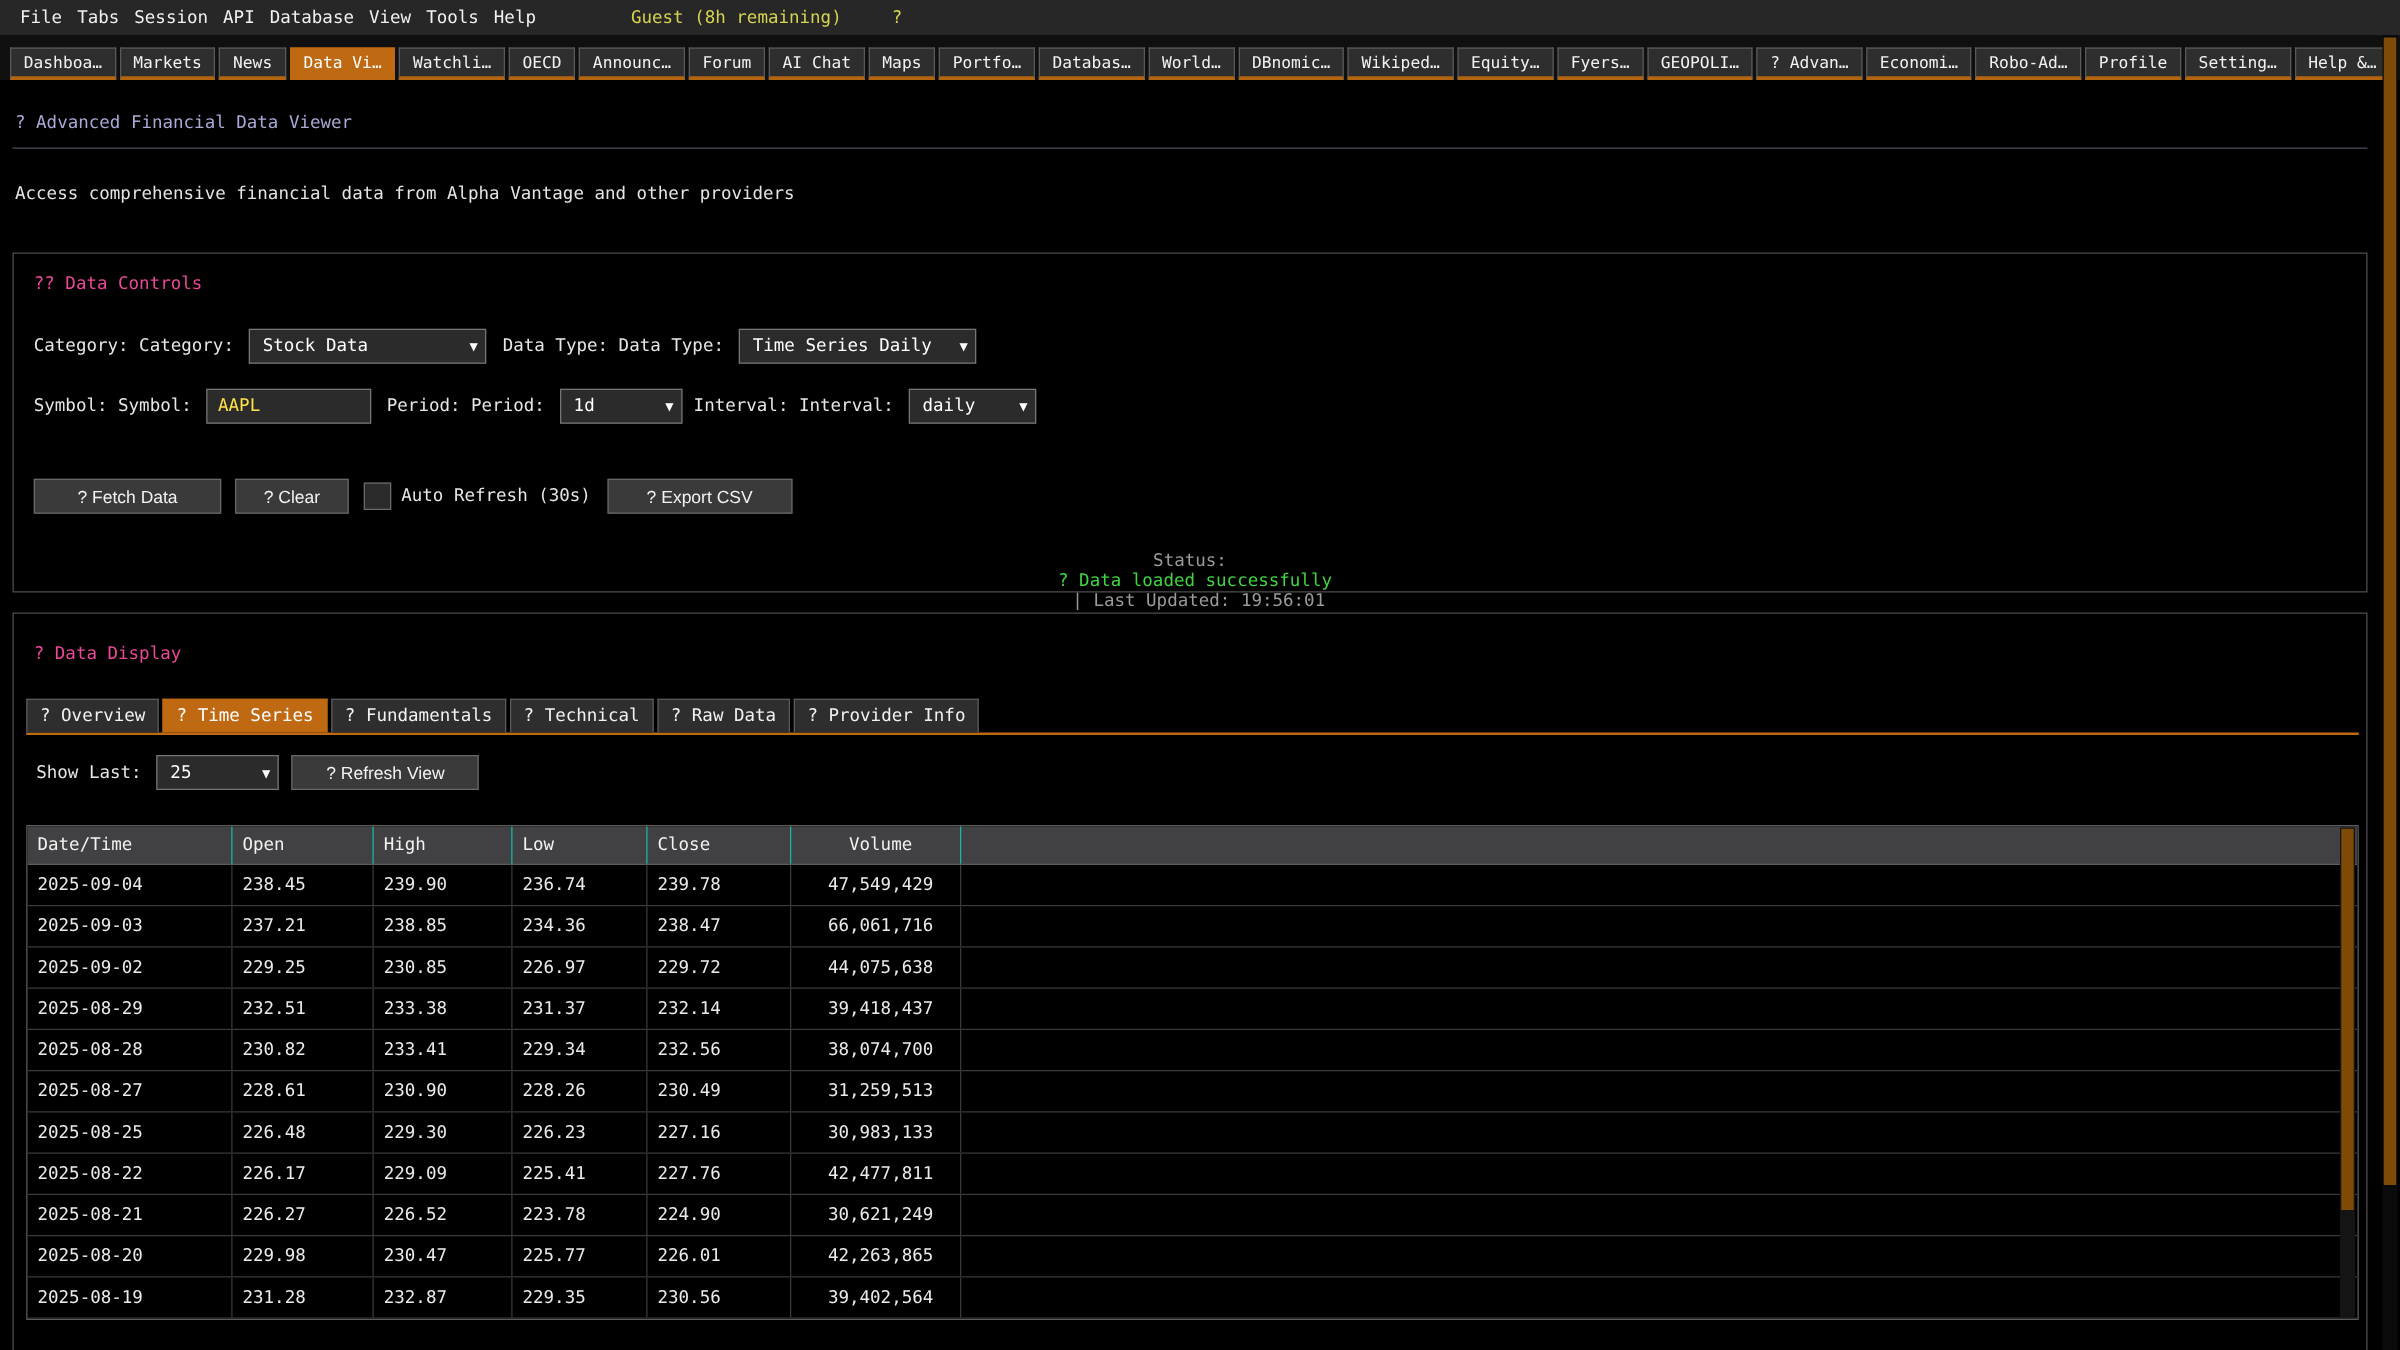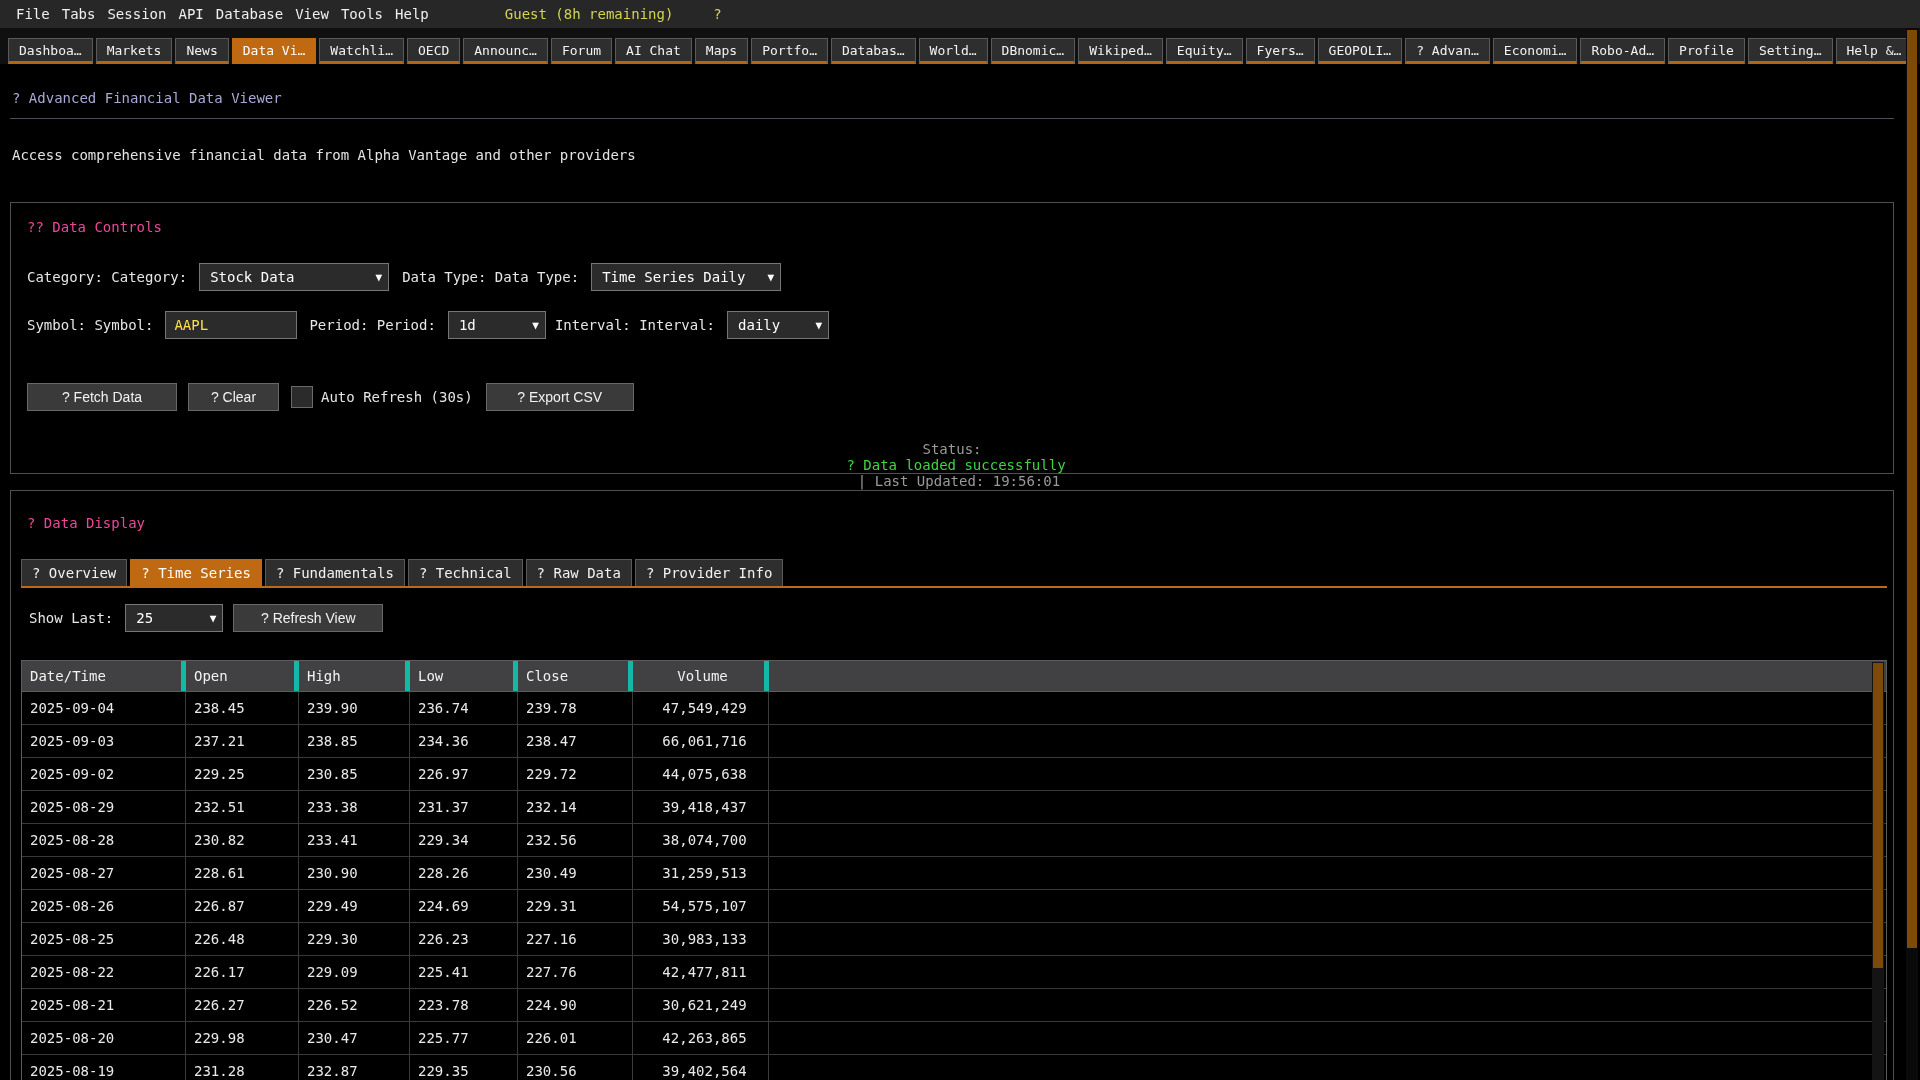--- a/index.html
+++ b/index.html
@@ -69,21 +69,21 @@
     padding:5px 10px;margin-right:3px;font-size:14px;color:#f2f2f2;white-space:nowrap;cursor:default;
   }
   .dtab.active{background:#bf6a13;border-color:#bf6a13;color:#fff;}
   .row-showlast{margin-top:16px;margin-left:12px;}
   
   .datatable{
     position:relative;margin:28px 0 0 4px;border:1px solid #5c5c5c;background:#000;
     overflow:hidden;
   }
   .thead{display:flex;height:30px;background:#414143;border-bottom:1px solid #5c5c5c;}
-  .th{box-sizing:border-box;padding-left:8px;line-height:30px;border-right:5px solid #14b8a6;color:#f2f2f2;white-space:nowrap;overflow:hidden;}
+  .th{box-sizing:border-box;padding-left:8px;line-height:30px;border-right:1px solid #14b8a6;color:#f2f2f2;white-space:nowrap;overflow:hidden;}
   .trow{display:flex;height:32px;border-bottom:1px solid #3a3a3a;}
   .td{box-sizing:border-box;padding-left:8px;line-height:32px;border-right:1px solid #3a3a3a;color:#eaeaea;white-space:nowrap;overflow:hidden;}
   .col0{width:164px;} .col1{width:113px;} .col2{width:111px;} .col3{width:108px;} .col4{width:115px;} .col5{width:136px;text-align:center;}
   .fill{flex:1;border-right:none;}
   .tscroll{position:absolute;top:1px;right:2px;bottom:1px;width:12px;background:#141414;}
   .tscroll-thumb{position:absolute;top:1px;left:1px;width:10px;height:305px;background:#7e4a08;}
   
   .winscroll{position:absolute;top:28px;right:2px;width:12px;height:1052px;background:#0a0a0a;}
   .winscroll-thumb{position:absolute;top:2px;left:1px;width:10px;height:918px;background:#7e4a08;}
 </style>
@@ -262,29 +262,20 @@
         <div class="trow">
           <div class="td col0">2025-08-27</div>
           <div class="td col1">228.61</div>
           <div class="td col2">230.90</div>
           <div class="td col3">228.26</div>
           <div class="td col4">230.49</div>
           <div class="td col5">31,259,513</div>
           <div class="td fill"></div>
         </div>
         <div class="trow">
-          <div class="td col0">2025-08-26</div>
-          <div class="td col1">226.87</div>
-          <div class="td col2">229.49</div>
-          <div class="td col3">224.69</div>
-          <div class="td col4">229.31</div>
-          <div class="td col5">54,575,107</div>
-          <div class="td fill"></div>
-        </div>
-        <div class="trow">
           <div class="td col0">2025-08-25</div>
           <div class="td col1">226.48</div>
           <div class="td col2">229.30</div>
           <div class="td col3">226.23</div>
           <div class="td col4">227.16</div>
           <div class="td col5">30,983,133</div>
           <div class="td fill"></div>
         </div>
         <div class="trow">
           <div class="td col0">2025-08-22</div>

